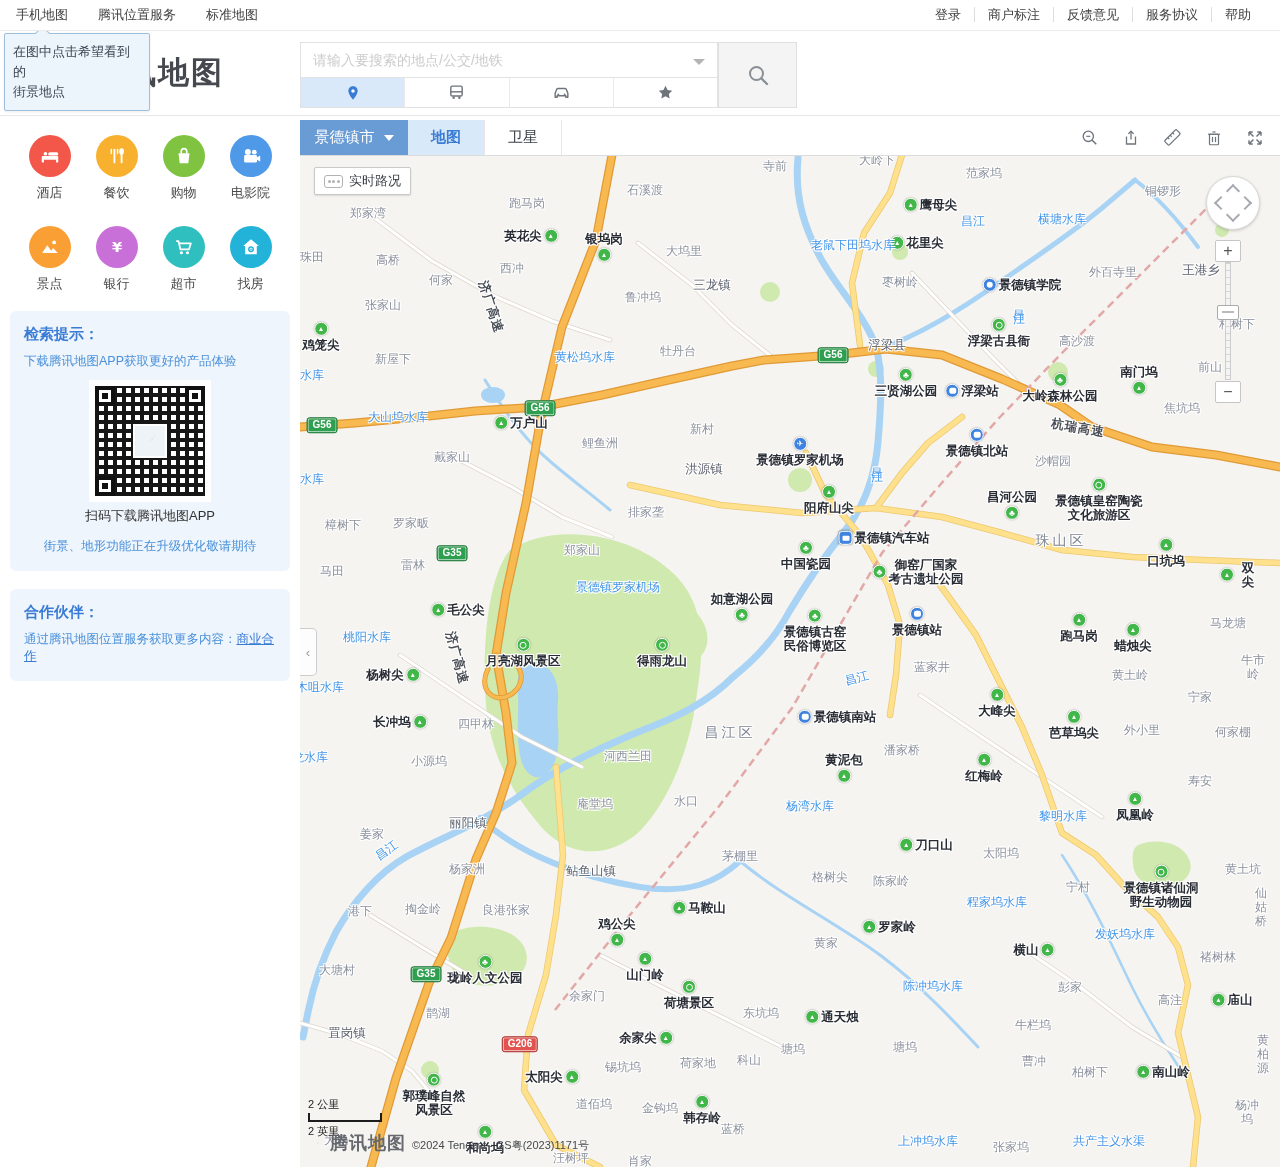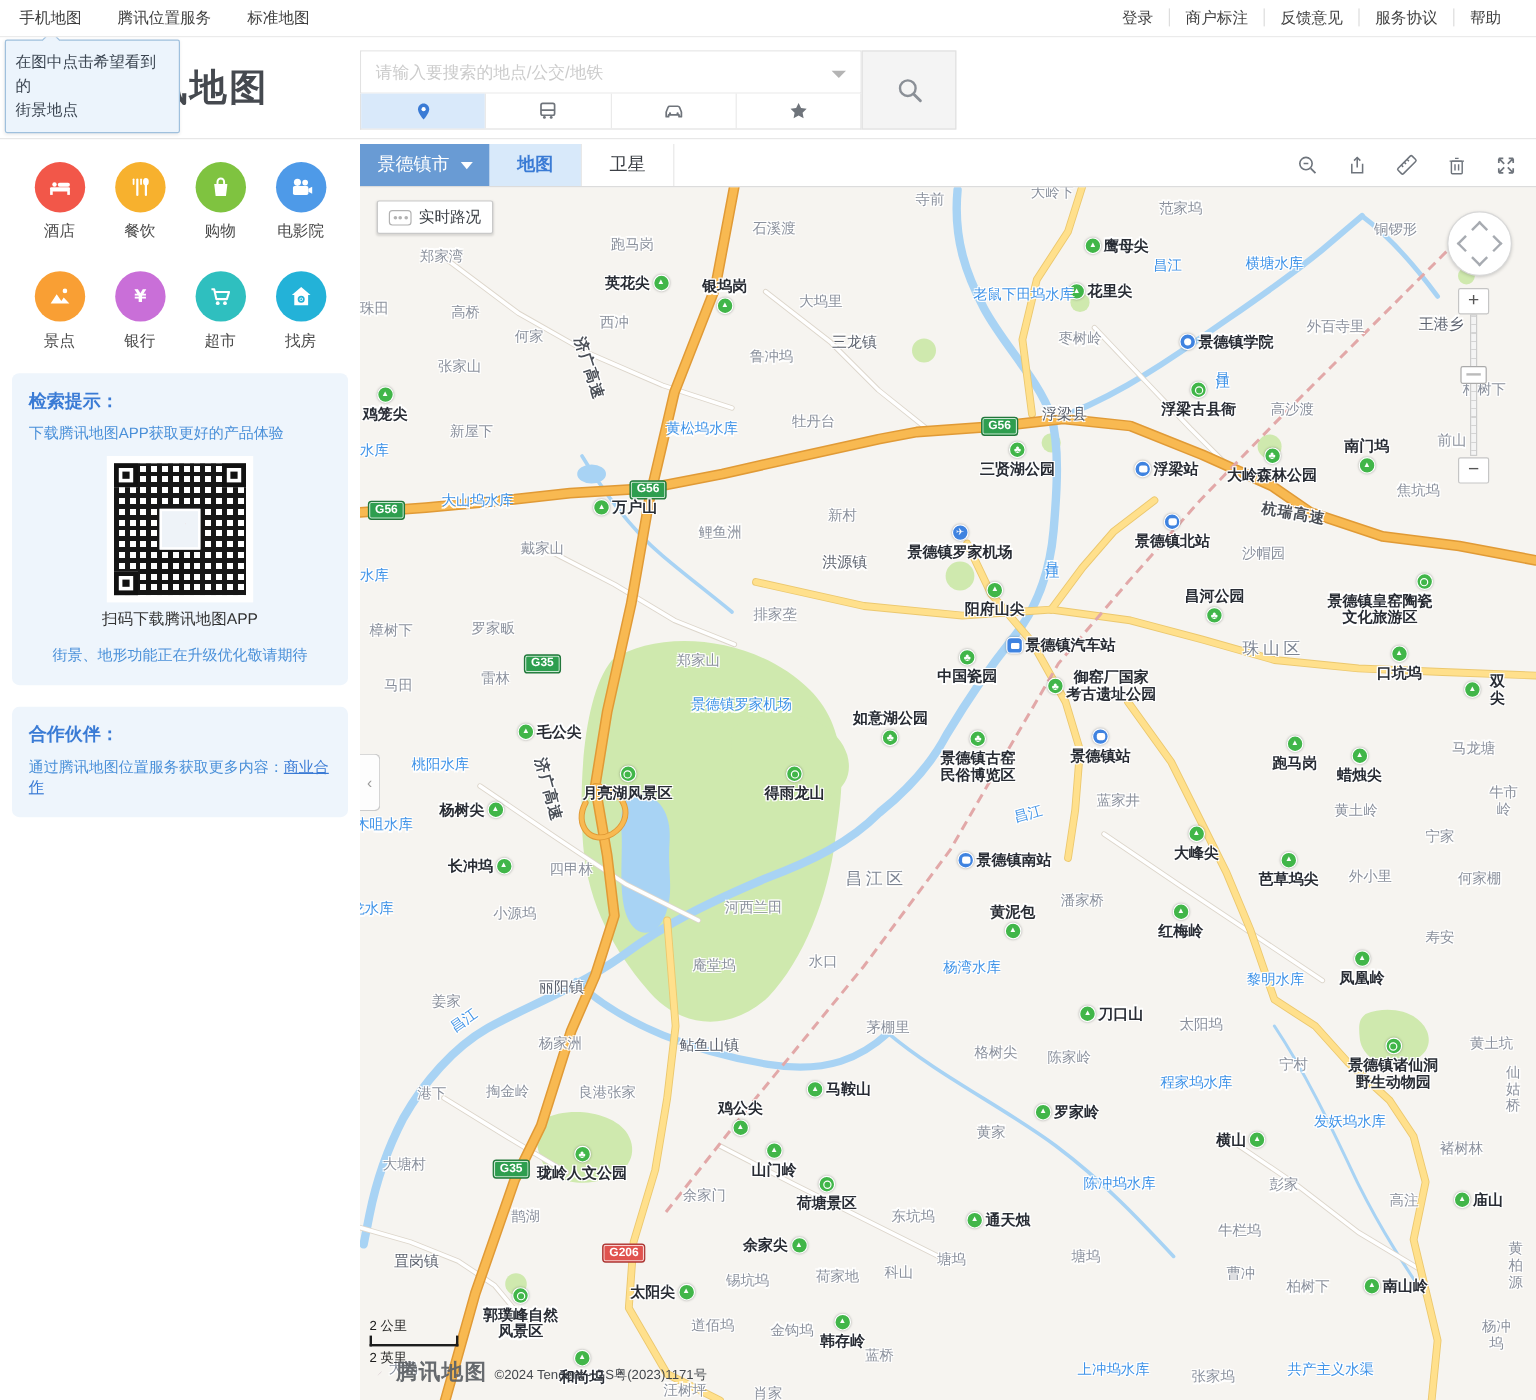--- a/index.html
+++ b/index.html
@@ -437,21 +437,21 @@
         <div class="ml k-w" style="left: 285px; top: 203px; transform: translate(-50%, -50%);"><span class="mt">黄松坞水库</span></div>
         <div class="ml k-v" style="left: 378px; top: 197px; transform: translate(-50%, -50%);"><span class="mt">牡丹台</span></div>
         <div class="ml k-v" style="left: 777px; top: 187px; transform: translate(-50%, -50%);"><span class="mt">高沙渡</span></div>
         <div class="ml k-v" style="left: 937px; top: 170px; transform: translate(-50%, -50%);"><span class="mt">柏树下</span></div>
         <div class="ml k-t" style="left: 587px; top: 190px; transform: translate(-50%, -50%);"><span class="mt">浮梁县</span></div>
         <div class="ml k-bg" style="left: 22px; top: 270px; transform: translate(-50%, -50%);"><span class="mt">G56</span></div>
         <div class="ml k-bg" style="left: 240px; top: 253px; transform: translate(-50%, -50%);"><span class="mt">G56</span></div>
         <div class="ml k-bg" style="left: 533px; top: 200px; transform: translate(-50%, -50%);"><span class="mt">G56</span></div>
         <div class="ml k-w" style="left: 98px; top: 263px; transform: translate(-50%, -50%);"><span class="mt">大山坞水库</span></div>
         <div class="ml k-p i-t" style="left: 760px; top: 233px; transform: translate(-50%, -50%);"><span class="pi pi-p"></span><span class="mt">大岭森林公园</span></div>
-        <div class="ml k-p i-t" style="left: 548px; top: 228px; transform: translate(-50%, -50%);"><span class="pi pi-p"></span><span class="mt">三贤湖公园</span></div>
+        <div class="ml k-p i-t" style="left: 606px; top: 228px; transform: translate(-50%, -50%);"><span class="pi pi-p"></span><span class="mt">三贤湖公园</span></div>
         <div class="ml k-m i-b" style="left: 839px; top: 225px; transform: translate(-50%, -50%);"><span class="mt">南门坞</span><span class="pi pi-m"></span></div>
         <div class="ml k-tr i-l" style="left: 672px; top: 236px; transform: translate(-50%, -50%);"><span class="pi pi-tr"></span><span class="mt">浮梁站</span></div>
         <div class="ml k-v" style="left: 910px; top: 213px; transform: translate(-50%, -50%);"><span class="mt">前山</span></div>
         <div class="ml k-v" style="left: 882px; top: 254px; transform: translate(-50%, -50%);"><span class="mt">焦坑坞</span></div>
         <div class="ml k-rd" style="left: 778px; top: 273px; transform: translate(-50%, -50%) rotate(10deg);"><span class="mt">杭瑞高速</span></div>
         <div class="ml k-tr i-t" style="left: 677px; top: 288px; transform: translate(-50%, -50%);"><span class="pi pi-tr"></span><span class="mt">景德镇北站</span></div>
         <div class="ml k-v" style="left: 753px; top: 307px; transform: translate(-50%, -50%);"><span class="mt">沙帽园</span></div>
         <div class="ml k-v" style="left: 152px; top: 303px; transform: translate(-50%, -50%);"><span class="mt">戴家山</span></div>
         <div class="ml k-v" style="left: 402px; top: 275px; transform: translate(-50%, -50%);"><span class="mt">新村</span></div>
         <div class="ml k-t" style="left: 404px; top: 314px; transform: translate(-50%, -50%);"><span class="mt">洪源镇</span></div>
@@ -461,21 +461,21 @@
         <div class="ml k-v" style="left: 346px; top: 358px; transform: translate(-50%, -50%);"><span class="mt">排家垄</span></div>
         <div class="ml k-v" style="left: 300px; top: 289px; transform: translate(-50%, -50%);"><span class="mt">鲤鱼洲</span></div>
         <div class="ml k-m i-l" style="left: 221px; top: 268px; transform: translate(-50%, -50%);"><span class="pi pi-m"></span><span class="mt">万户山</span></div>
         <div class="ml k-bu i-l" style="left: 584px; top: 383px; transform: translate(-50%, -50%);"><span class="pi pi-bu"></span><span class="mt">景德镇汽车站</span></div>
         <div class="ml k-p i-t" style="left: 506px; top: 401px; transform: translate(-50%, -50%);"><span class="pi pi-p"></span><span class="mt">中国瓷园</span></div>
         <div class="ml k-p i-l" style="left: 618px; top: 417px; transform: translate(-50%, -50%);"><span class="pi pi-p"></span><span class="mt">御窑厂国家
 考古遗址公园</span></div>
         <div class="ml k-tr i-t" style="left: 617px; top: 467px; transform: translate(-50%, -50%);"><span class="pi pi-tr"></span><span class="mt">景德镇站</span></div>
         <div class="ml k-p i-b" style="left: 712px; top: 350px; transform: translate(-50%, -50%);"><span class="mt">昌河公园</span><span class="pi pi-p"></span></div>
         <div class="ml k-d" style="left: 761px; top: 385px; transform: translate(-50%, -50%);"><span class="mt">珠山区</span></div>
-        <div class="ml k-s i-t" style="left: 850px; top: 345px; transform: translate(-50%, -50%); align-items: flex-end;"><span class="pi pi-s"></span><span class="mt">景德镇皇窑陶瓷
+        <div class="ml k-s i-t" style="left: 799px; top: 345px; transform: translate(-50%, -50%);"><span class="pi pi-s"></span><span class="mt">景德镇皇窑陶瓷
 文化旅游区</span></div>
         <div class="ml k-m i-t" style="left: 866px; top: 398px; transform: translate(-50%, -50%);"><span class="pi pi-m"></span><span class="mt">口坑坞</span></div>
         <div class="ml k-m i-l" style="left: 940px; top: 420px; transform: translate(-50%, -50%);"><span class="pi pi-m"></span><span class="mt">双尖</span></div>
         <div class="ml k-v" style="left: 928px; top: 469px; transform: translate(-50%, -50%);"><span class="mt">马龙塘</span></div>
         <div class="ml k-m i-t" style="left: 779px; top: 473px; transform: translate(-50%, -50%);"><span class="pi pi-m"></span><span class="mt">跑马岗</span></div>
         <div class="ml k-m i-t" style="left: 833px; top: 483px; transform: translate(-50%, -50%);"><span class="pi pi-m"></span><span class="mt">蜡烛尖</span></div>
         <div class="ml k-v" style="left: 632px; top: 513px; transform: translate(-50%, -50%);"><span class="mt">蓝家井</span></div>
         <div class="ml k-w" style="left: 557px; top: 524px; transform: translate(-50%, -50%) rotate(-15deg);"><span class="mt">昌江</span></div>
         <div class="ml k-v" style="left: 830px; top: 521px; transform: translate(-50%, -50%);"><span class="mt">黄土岭</span></div>
         <div class="ml k-v" style="left: 953px; top: 513px; transform: translate(-50%, -50%);"><span class="mt">牛市岭</span></div>
@@ -487,21 +487,21 @@
         <div class="ml k-tr i-l" style="left: 537px; top: 562px; transform: translate(-50%, -50%);"><span class="pi pi-tr"></span><span class="mt">景德镇南站</span></div>
         <div class="ml k-v" style="left: 602px; top: 596px; transform: translate(-50%, -50%);"><span class="mt">潘家桥</span></div>
         <div class="ml k-p i-b" style="left: 442px; top: 452px; transform: translate(-50%, -50%);"><span class="mt">如意湖公园</span><span class="pi pi-p"></span></div>
         <div class="ml k-s i-t" style="left: 223px; top: 498px; transform: translate(-50%, -50%);"><span class="pi pi-s"></span><span class="mt">月亮湖风景区</span></div>
         <div class="ml k-s i-t" style="left: 362px; top: 498px; transform: translate(-50%, -50%);"><span class="pi pi-s"></span><span class="mt">得雨龙山</span></div>
         <div class="ml k-w" style="left: 318px; top: 433px; transform: translate(-50%, -50%);"><span class="mt">景德镇罗家机场</span></div>
         <div class="ml k-v" style="left: 282px; top: 396px; transform: translate(-50%, -50%);"><span class="mt">郑家山</span></div>
         <div class="ml k-v" style="left: 32px; top: 417px; transform: translate(-50%, -50%);"><span class="mt">马田</span></div>
         <div class="ml k-v" style="left: 113px; top: 411px; transform: translate(-50%, -50%);"><span class="mt">雷林</span></div>
         <div class="ml k-v" style="left: 111px; top: 369px; transform: translate(-50%, -50%);"><span class="mt">罗家畈</span></div>
-        <div class="ml k-v" style="left: 26px; top: 371px; transform: translate(-50%, -50%); align-items: flex-end;"><span class="mt">樟树下</span></div>
+        <div class="ml k-v" style="left: 43px; top: 371px; transform: translate(-50%, -50%); align-items: flex-end;"><span class="mt">樟树下</span></div>
         <div class="ml k-bg" style="left: 152px; top: 398px; transform: translate(-50%, -50%);"><span class="mt">G35</span></div>
         <div class="ml k-m i-l" style="left: 158px; top: 455px; transform: translate(-50%, -50%);"><span class="pi pi-m"></span><span class="mt">毛公尖</span></div>
         <div class="ml k-w" style="left: 67px; top: 483px; transform: translate(-50%, -50%);"><span class="mt">桃阳水库</span></div>
         <div class="ml k-m i-r" style="left: 93px; top: 520px; transform: translate(-50%, -50%);"><span class="mt">杨树尖</span><span class="pi pi-m"></span></div>
         <div class="ml k-m i-r" style="left: 100px; top: 567px; transform: translate(-50%, -50%);"><span class="mt">长冲坞</span><span class="pi pi-m"></span></div>
         <div class="ml k-v" style="left: 176px; top: 570px; transform: translate(-50%, -50%);"><span class="mt">四甲林</span></div>
         <div class="ml k-rd" style="left: 157px; top: 503px; transform: translate(-50%, -50%) rotate(75deg);"><span class="mt">济广高速</span></div>
         <div class="ml k-rd" style="left: 191px; top: 152px; transform: translate(-50%, -50%) rotate(72deg);"><span class="mt">济广高速</span></div>
         <div class="ml k-d" style="left: 430px; top: 577px; transform: translate(-50%, -50%);"><span class="mt">昌江区</span></div>
         <div class="ml k-v" style="left: 129px; top: 607px; transform: translate(-50%, -50%);"><span class="mt">小源坞</span></div>
@@ -523,21 +523,21 @@
         <div class="ml k-m i-l" style="left: 399px; top: 753px; transform: translate(-50%, -50%);"><span class="pi pi-m"></span><span class="mt">马鞍山</span></div>
         <div class="ml k-m i-b" style="left: 317px; top: 777px; transform: translate(-50%, -50%);"><span class="mt">鸡公尖</span><span class="pi pi-m"></span></div>
         <div class="ml k-m i-t" style="left: 345px; top: 812px; transform: translate(-50%, -50%);"><span class="pi pi-m"></span><span class="mt">山门岭</span></div>
         <div class="ml k-s i-t" style="left: 389px; top: 840px; transform: translate(-50%, -50%);"><span class="pi pi-s"></span><span class="mt">荷塘景区</span></div>
         <div class="ml k-v" style="left: 287px; top: 842px; transform: translate(-50%, -50%);"><span class="mt">余家门</span></div>
         <div class="ml k-v" style="left: 461px; top: 859px; transform: translate(-50%, -50%);"><span class="mt">东坑坞</span></div>
         <div class="ml k-v" style="left: 37px; top: 816px; transform: translate(-50%, -50%);"><span class="mt">大塘村</span></div>
         <div class="ml k-bg" style="left: 126px; top: 819px; transform: translate(-50%, -50%);"><span class="mt">G35</span></div>
         <div class="ml k-p i-t" style="left: 185px; top: 815px; transform: translate(-50%, -50%);"><span class="pi pi-p"></span><span class="mt">珑岭人文公园</span></div>
         <div class="ml k-v" style="left: 138px; top: 859px; transform: translate(-50%, -50%);"><span class="mt">鹊湖</span></div>
-        <div class="ml k-t" style="left: 47px; top: 896px; transform: translate(-50%, -50%);"><span class="mt">罝岗镇</span></div>
+        <div class="ml k-t" style="left: 47px; top: 878px; transform: translate(-50%, -50%);"><span class="mt">罝岗镇</span></div>
         <div class="ml k-m i-r" style="left: 346px; top: 883px; transform: translate(-50%, -50%);"><span class="mt">余家尖</span><span class="pi pi-m"></span></div>
         <div class="ml k-br" style="left: 220px; top: 889px; transform: translate(-50%, -50%);"><span class="mt">G206</span></div>
         <div class="ml k-s i-t" style="left: 134px; top: 940px; transform: translate(-50%, -50%);"><span class="pi pi-s"></span><span class="mt">郭璞峰自然
 风景区</span></div>
         <div class="ml k-m i-r" style="left: 252px; top: 922px; transform: translate(-50%, -50%);"><span class="mt">太阳尖</span><span class="pi pi-m"></span></div>
         <div class="ml k-v" style="left: 323px; top: 913px; transform: translate(-50%, -50%);"><span class="mt">锡坑坞</span></div>
         <div class="ml k-v" style="left: 398px; top: 909px; transform: translate(-50%, -50%);"><span class="mt">荷家地</span></div>
         <div class="ml k-v" style="left: 449px; top: 906px; transform: translate(-50%, -50%);"><span class="mt">科山</span></div>
         <div class="ml k-v" style="left: 493px; top: 895px; transform: translate(-50%, -50%);"><span class="mt">塘坞</span></div>
         <div class="ml k-v" style="left: 294px; top: 950px; transform: translate(-50%, -50%);"><span class="mt">道佰坞</span></div>

